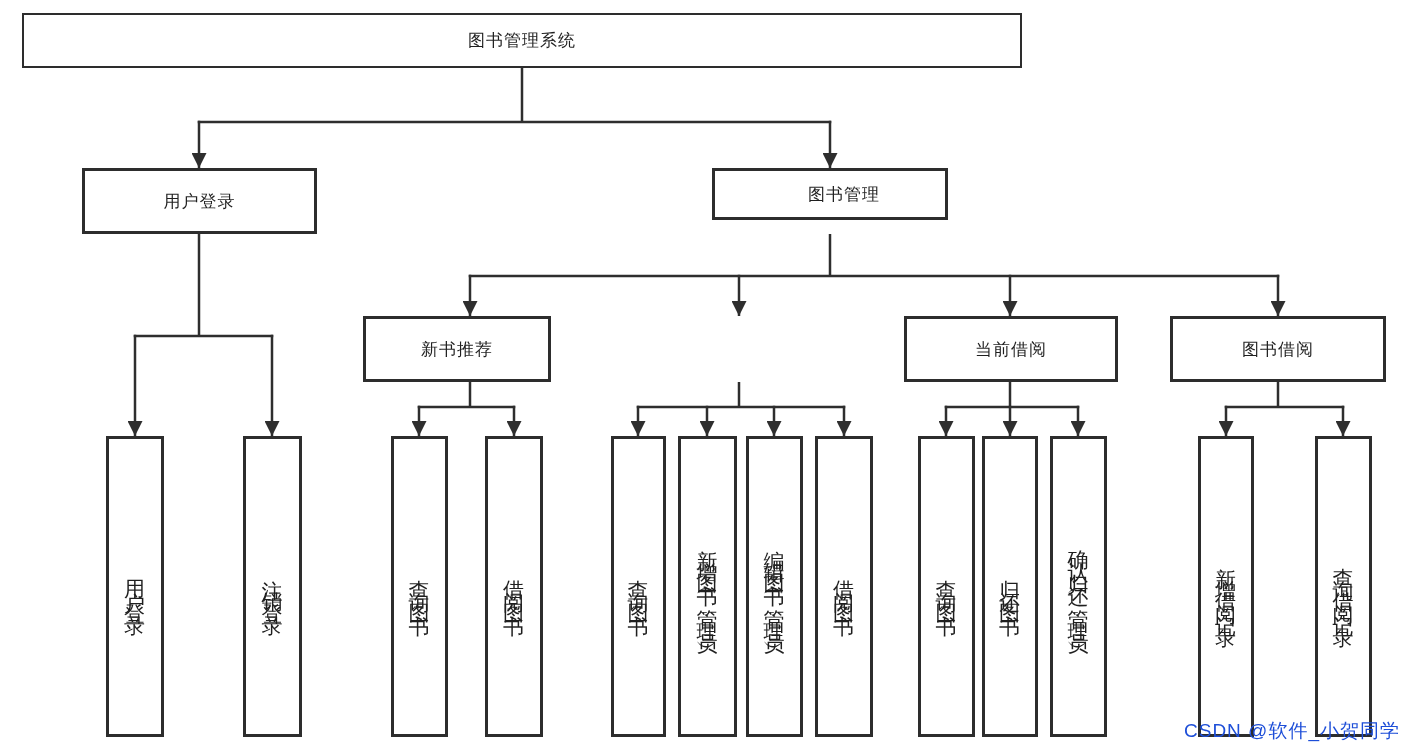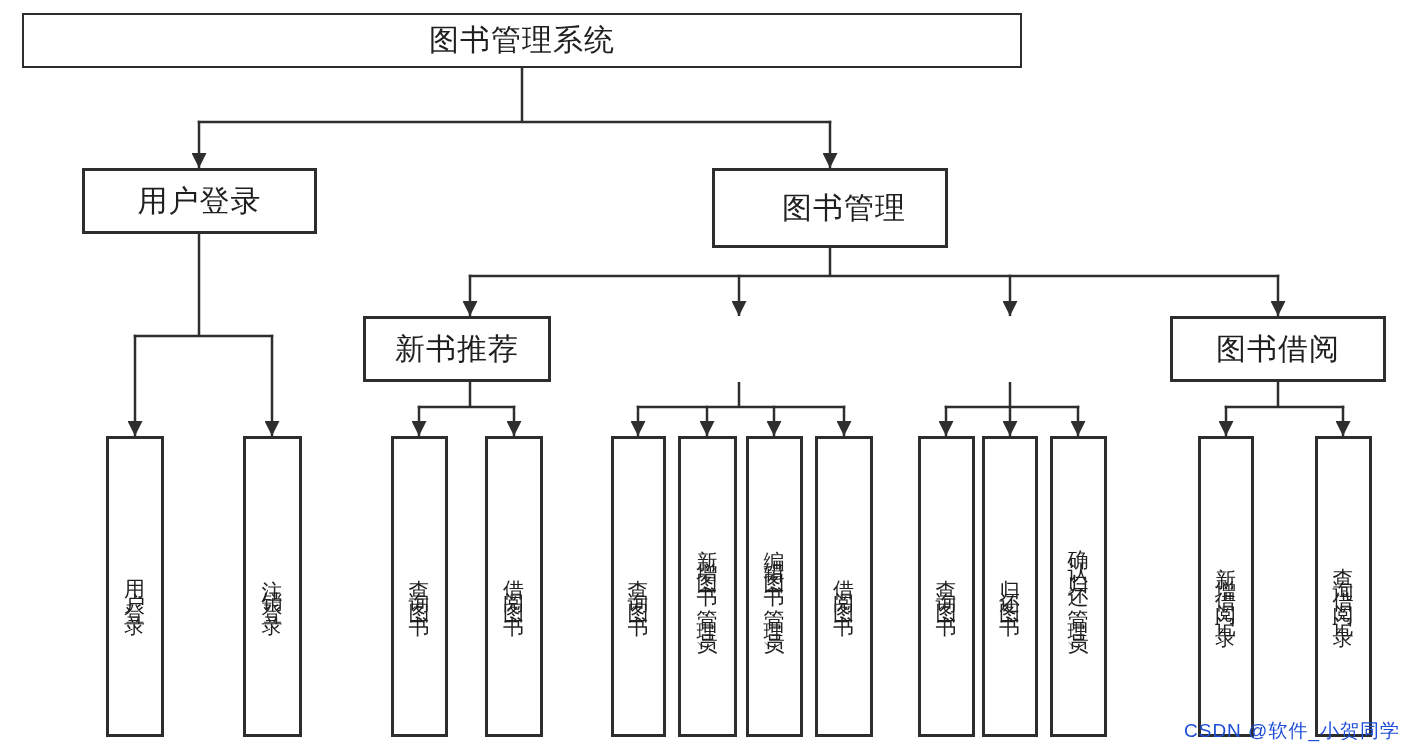--- a/index.html
+++ b/index.html
@@ -10,21 +10,21 @@
   }
   .stage{position:absolute;left:0;top:0;width:1405px;height:747px;}
   svg.wires{position:absolute;left:0;top:0;z-index:1;}
   .node{
     position:absolute;
     box-sizing:border-box;
     border:3px solid #2d2d2d;
     background:#ffffff;
     display:flex;align-items:center;justify-content:center;
     color:#1f1f1f;
-    font-size:30px;
+    font-size:17px;
     z-index:2;
     letter-spacing:1px;
   }
   .node.vertical{
     writing-mode:vertical-rl;
     text-orientation:mixed;
     letter-spacing:12px;
     font-size:21px;
     line-height:1;
     text-align:center;
@@ -90,23 +90,24 @@
       <path d="M1278,382 L1278,407"></path>
       <path d="M1224.75,407 L1344.25,407"></path>
       <line x1="1226" y1="405.75" x2="1226" y2="436" marker-end="url(#arr)"></line>
       <line x1="1343" y1="405.75" x2="1343" y2="436" marker-end="url(#arr)"></line>
     </g>
   </svg>
 
   <div class="node root-box" style="left:22px;top:13px;width:1000px;height:55px;">图书管理系统</div>
 
   <div class="node" style="left:82px;top:168px;width:235px;height:66px;">用户登录</div>
-  <div class="node" style="left:712px;top:168px;width:236px;height:80px;padding-left:28px;">图书管理</div>
+  <div class="node" style="left:712px;top:168px;width:236px;height:52px;padding-left:28px;">图书管理</div>
 
   <div class="node" style="left:363px;top:316px;width:188px;height:66px;text-align:right;">新书推荐</div>
+  <div class="node" style="left:904px;top:316px;width:214px;height:66px;">当前借阅</div>
   <div class="node" style="left:1170px;top:316px;width:216px;height:66px;">图书借阅</div>
 
   <div class="node vertical" style="left:106px;top:436px;width:58px;height:301px;">用户登录</div>
   <div class="node vertical" style="left:243px;top:436px;width:59px;height:301px;">注销登录</div>
 
   <div class="node vertical" style="left:391px;top:436px;width:57px;height:301px;">查询图书</div>
   <div class="node vertical" style="left:485px;top:436px;width:58px;height:301px;">借阅图书</div>
 
   <div class="node vertical" style="left:611px;top:436px;width:55px;height:301px;">查询图书</div>
   <div class="node vertical" style="left:678px;top:436px;width:59px;height:301px;">新增图书（管理员）</div>

